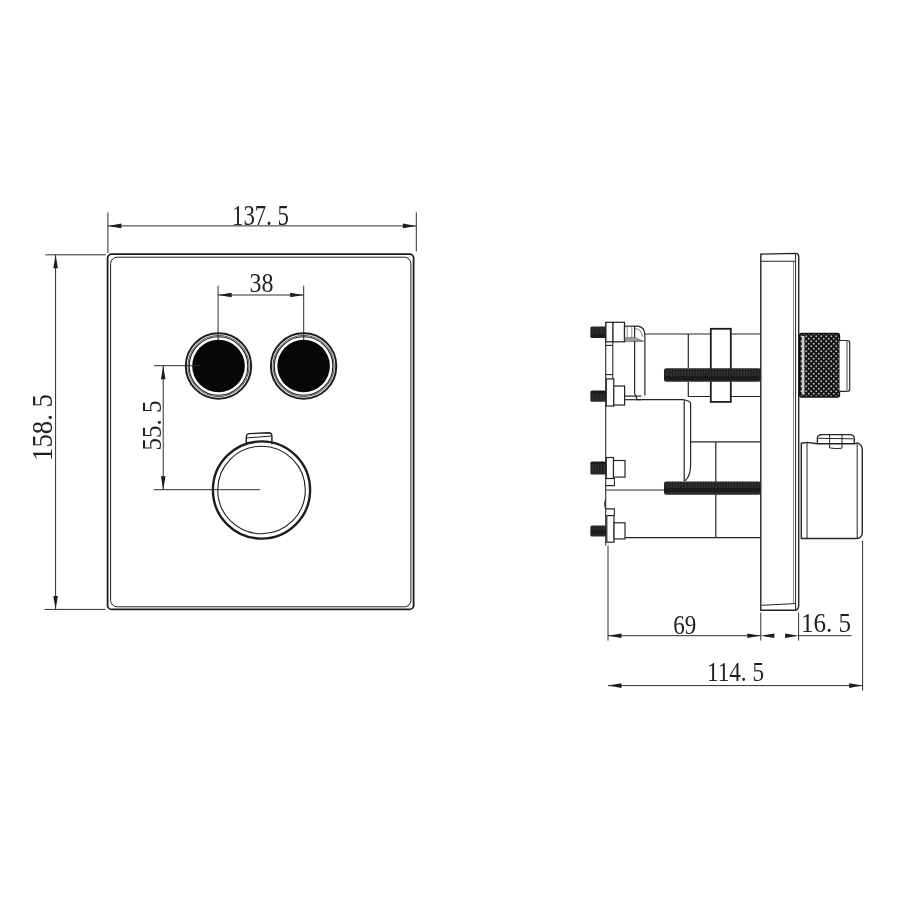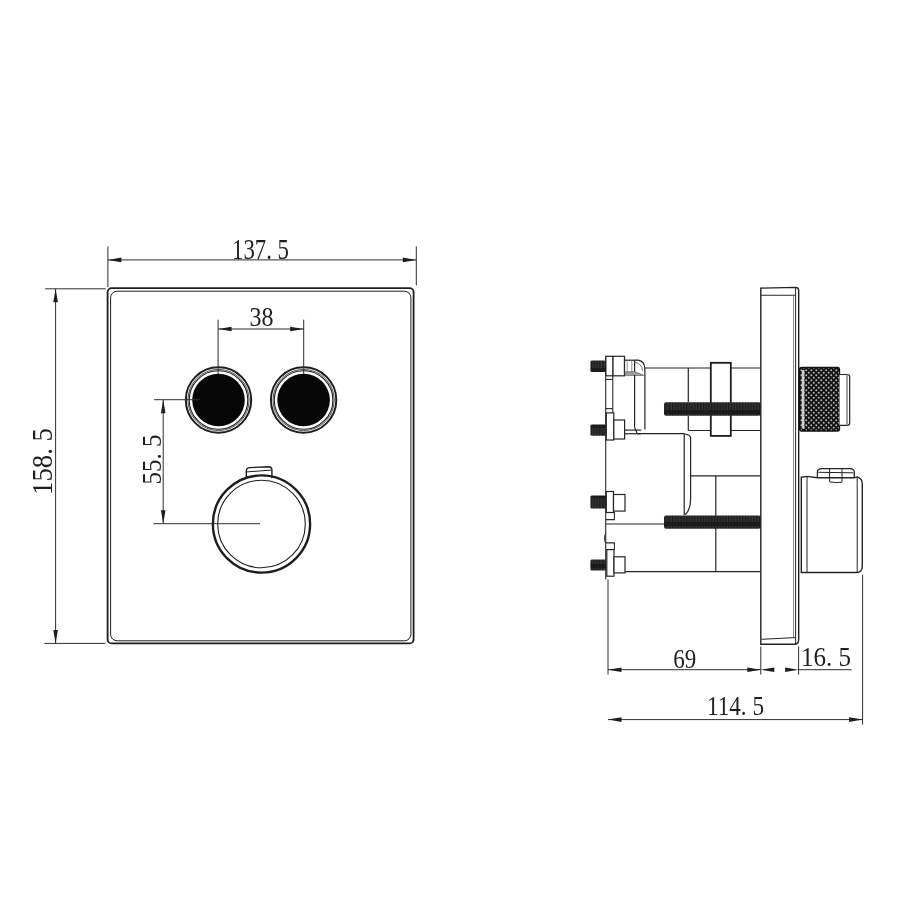--- a/index.html
+++ b/index.html
@@ -1,16 +1,16 @@
 <!DOCTYPE html>
 <html><head>
 <meta charset="utf-8">
 <style>
   html,body{margin:0;padding:0;background:#ffffff;}
-  #c{width:900px;height:728px;position:relative;margin-top:34px;}
+  #c{width:900px;height:728px;position:relative;}
   svg{position:absolute;top:0;left:0;}
   text{font-family:"Liberation Serif", serif; fill:#1f1f1f;}
 </style>
 </head>
 <body>
 <div id="c">
 <svg width="900" height="900" viewBox="0 0 900 900">
 <defs>
   <pattern id="kn" width="5" height="5" patternUnits="userSpaceOnUse">
     <rect width="5" height="5" fill="#141414"></rect>

